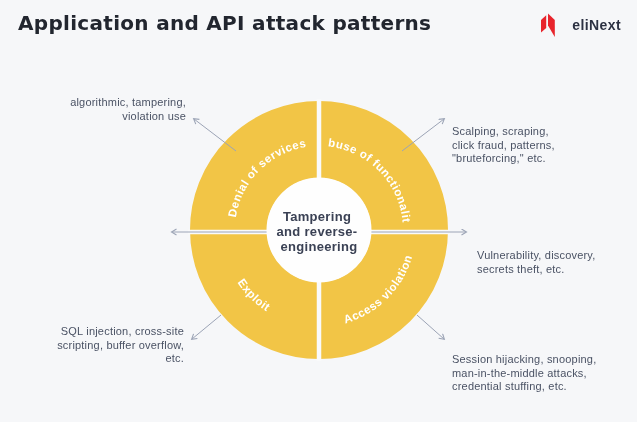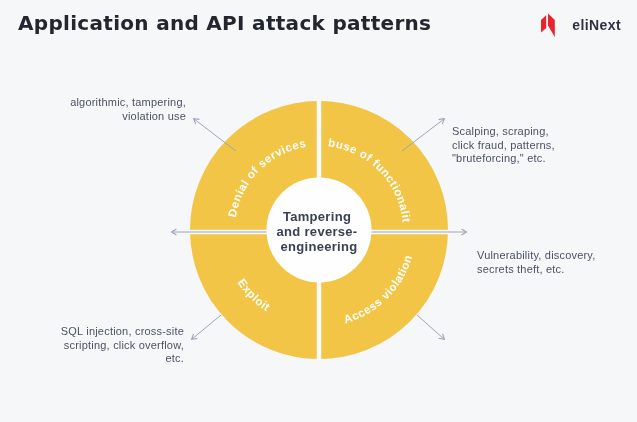--- a/index.html
+++ b/index.html
@@ -108,18 +108,23 @@
   </div>
 
 
   <div class="note left" style="left:477px;top:221px;width:155px;">
     <div>Vulnerability, discovery,</div>
     <div>secrets theft, etc.</div>
   </div>
 
   <div class="note right" style="left:28px;top:325px;width:156px;">
     <div>SQL injection, cross-site</div>
-    <div>scripting, click overflow,</div>
+    <div>scripting, buffer overflow,</div>
     <div>etc.</div>
   </div>
 
+  <div class="note left" style="left:452px;top:325px;width:175px;">
+    <div>Session hijacking, snooping,</div>
+    <div>man-in-the-middle attacks,</div>
+    <div>credential stuffing, etc.</div>
+  </div>
 
 </div>
 
 </body></html>

